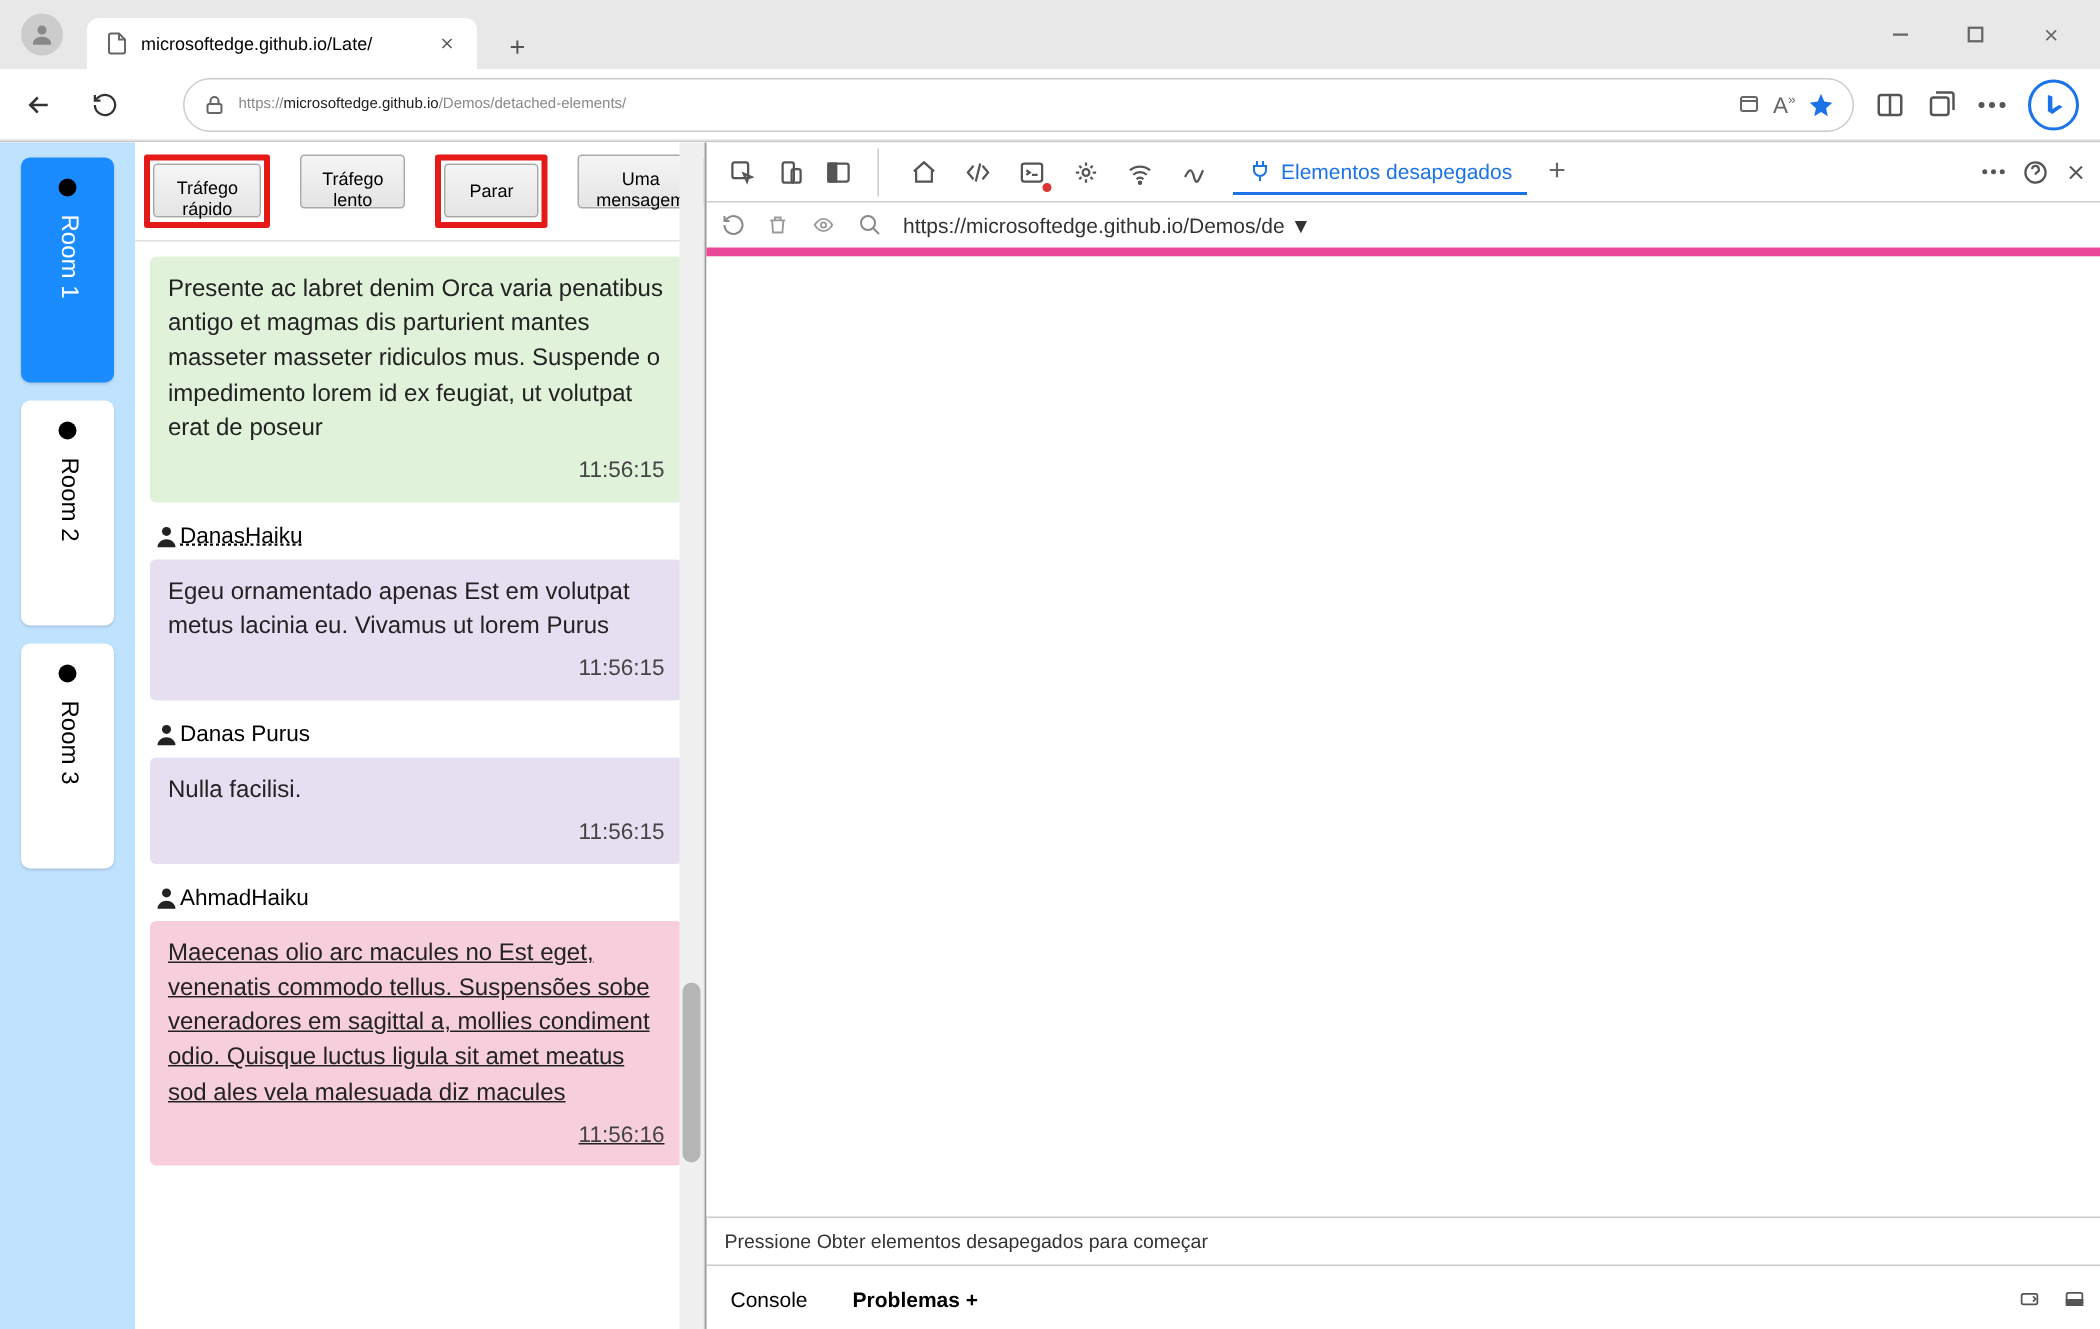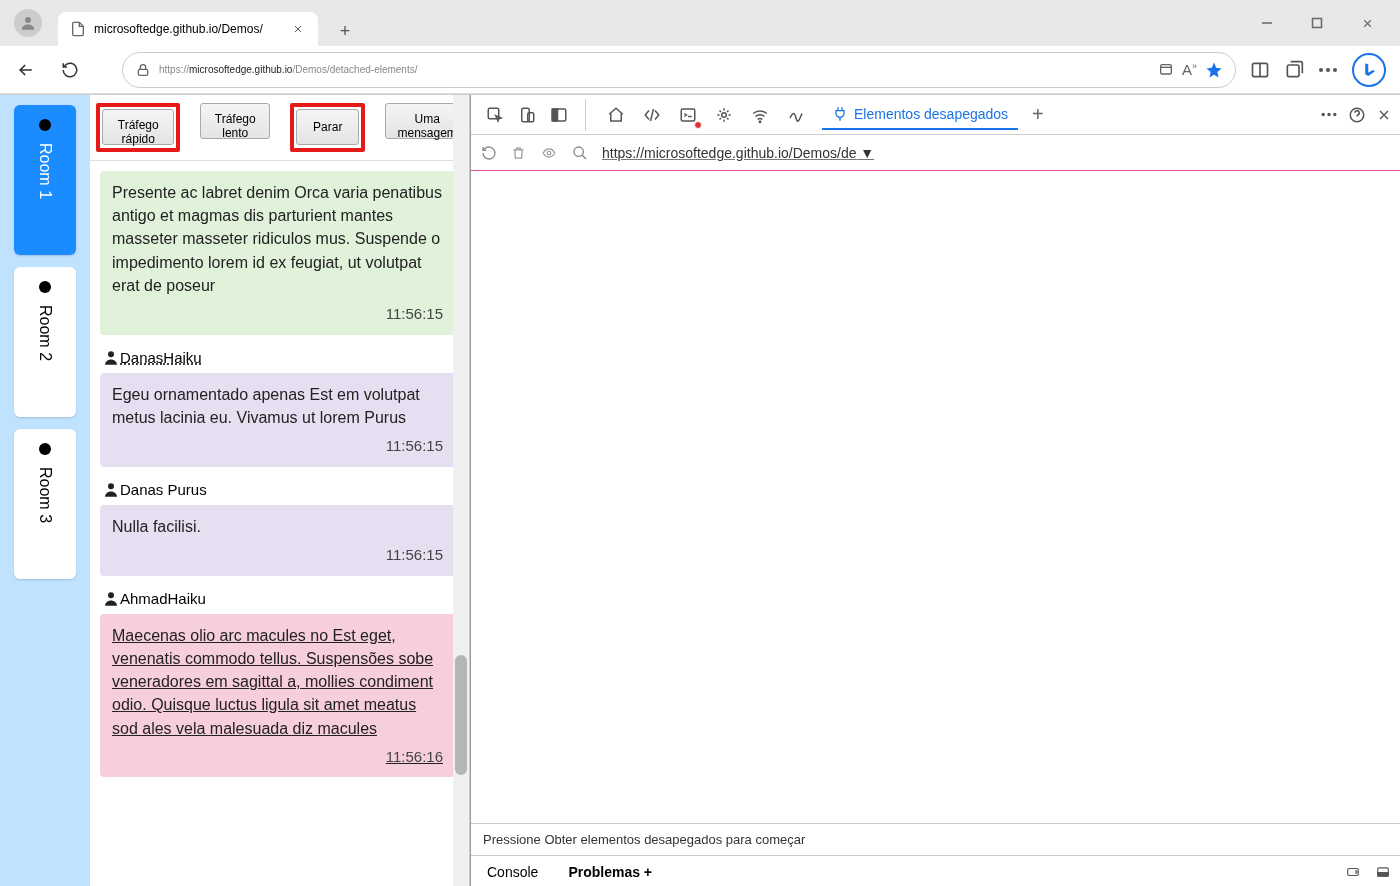--- a/index.html
+++ b/index.html
@@ -55,25 +55,25 @@
 
 
 .devtools { flex:1; display:flex; flex-direction:column; border-left:1px solid #999; background:#fff; }
 .dt-top { display:flex; align-items:center; height:40px; border-bottom:1px solid #ccc; padding:0 8px; gap:4px; }
 .dt-icon { width:32px; height:32px; display:flex; align-items:center; justify-content:center; color:#555; border-radius:4px; }
 .dock-group { display:flex; gap:0; margin-right:10px; border-right:1px solid #ccc; padding-right:10px; }
 .dt-tab { display:flex; align-items:flex-end; gap:6px; padding:6px 10px; border-bottom:2px solid #1a73e8; color:#1a73e8; font-size:14px; margin-left:6px; cursor:pointer; }
 .dt-newtab { margin-left:4px; font-size:20px; color:#666; cursor:pointer; padding:0 6px; }
 .dt-right { margin-left:auto; display:flex; gap:10px; align-items:center; }
 
-.dt-sub { display:flex; align-items:center; height:36px; border-bottom:1px solid #ec4899; padding:0 10px; gap:14px; color:#777;text-decoration:underline; }
+.dt-sub { display:flex; align-items:center; height:36px; border-bottom:6px solid #ec4899; padding:0 10px; gap:14px; color:#777; }
 .dt-sub .url-display { color:#333; font-size:14px; flex:1; }
 .dt-main { flex:1; background:#fff; }
 .dt-status { padding:8px 12px; font-size:13px; color:#333; border-top:1px solid #ccc; }
-.dt-bottom { display:flex; align-items:center; height:32px; border-top:1px solid #ccc; padding:0 8px; gap:14px; }
+.dt-bottom { display:flex; align-items:center; height:44px; border-top:1px solid #ccc; padding:0 8px; gap:14px; }
 .dt-bottom-tab { font-size:14px; padding:4px 8px; cursor:pointer; }
 .dt-bottom-tab.bold { font-weight:600; }
 .dt-bottom-right { margin-left:auto; display:flex; gap:12px; }
 
 svg { display:block; }
 </style>
 </head>
 <body>
 
 <div class="browser-chrome">
@@ -85,21 +85,21 @@
         </svg>
     </div>
     <div class="tab-strip">
       <div class="tab">
         <span class="favicon">
           <svg width="16" height="16" viewBox="0 0 24 24" fill="none" stroke="#666" stroke-width="2">
               <path d="M14 2H6a2 2 0 0 0-2 2v16a2 2 0 0 0 2 2h12a2 2 0 0 0 2-2V8z"></path>
               <path d="M14 2v6h6"></path>
             </svg>
         </span>
-        <span class="title">microsoftedge.github.io/Demos/</span>
+        <span class="title">microsoftedge.github.io/Late/</span>
         <span class="close">
           <svg width="12" height="12" viewBox="0 0 24 24" stroke="#555" stroke-width="2">
               <path d="M6 6l12 12M18 6L6 18"></path>
             </svg>
         </span>
       </div>
       <div class="new-tab">+</div>
     </div>
     <div class="win-controls">
       <div class="win-btn">

